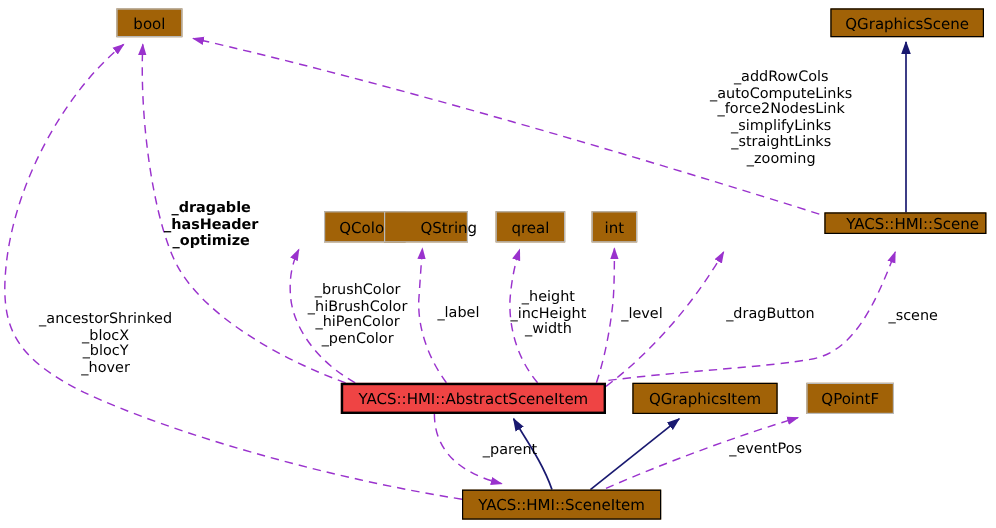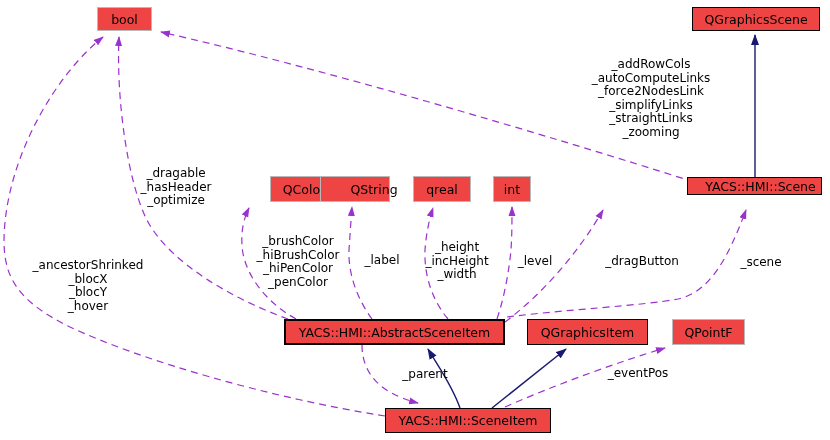--- a/index.html
+++ b/index.html
@@ -9,21 +9,21 @@
     background:#ffffff;
     font-family:"DejaVu Sans","Liberation Sans",sans-serif;
     overflow:hidden;
   }
   #edges{position:absolute;left:0;top:0;width:830px;height:440px;}
   .usage{fill:none;stroke:#9a32cd;stroke-width:1.2;stroke-dasharray:7 5;}
   .inherit{fill:none;stroke:#191970;stroke-width:1.4;}
   .node{
     position:absolute;
     display:flex;align-items:center;justify-content:center;
-    background:#ef4444;
+    background:#a16207;
     border:1px solid #b9b9b9;
     color:#000;
     font-size:12.5px;
     white-space:nowrap;
     box-sizing:border-box;
   }
   .node.black{border:1.5px solid #000;}
   .node.current{background:#ef4444;border:2px solid #000;}
   .edge-label{
     position:absolute;
@@ -90,21 +90,21 @@
 
   <div class="node black" style="left:385px;top:408px;width:166px;height:25px;">YACS::HMI::SceneItem</div>
 
   <div class="edge-label" style="left:651px;top:98px;">_addRowCols
 _autoComputeLinks
 _force2NodesLink
 _simplifyLinks
 _straightLinks
 _zooming</div>
 
-  <div class="edge-label" style="left:176px;top:187px;">_dragable
+  <div class="edge-label" style="left:176px;top:187px;font-weight:bold;">_dragable
 _hasHeader
 _optimize</div>
 
   <div class="edge-label" style="left:88px;top:266px;margin-top:20px;">_ancestorShrinked
 _blocX
 _blocY
 _hover</div>
 
   <div class="edge-label" style="left:298px;top:262px;">_brushColor
 _hiBrushColor

